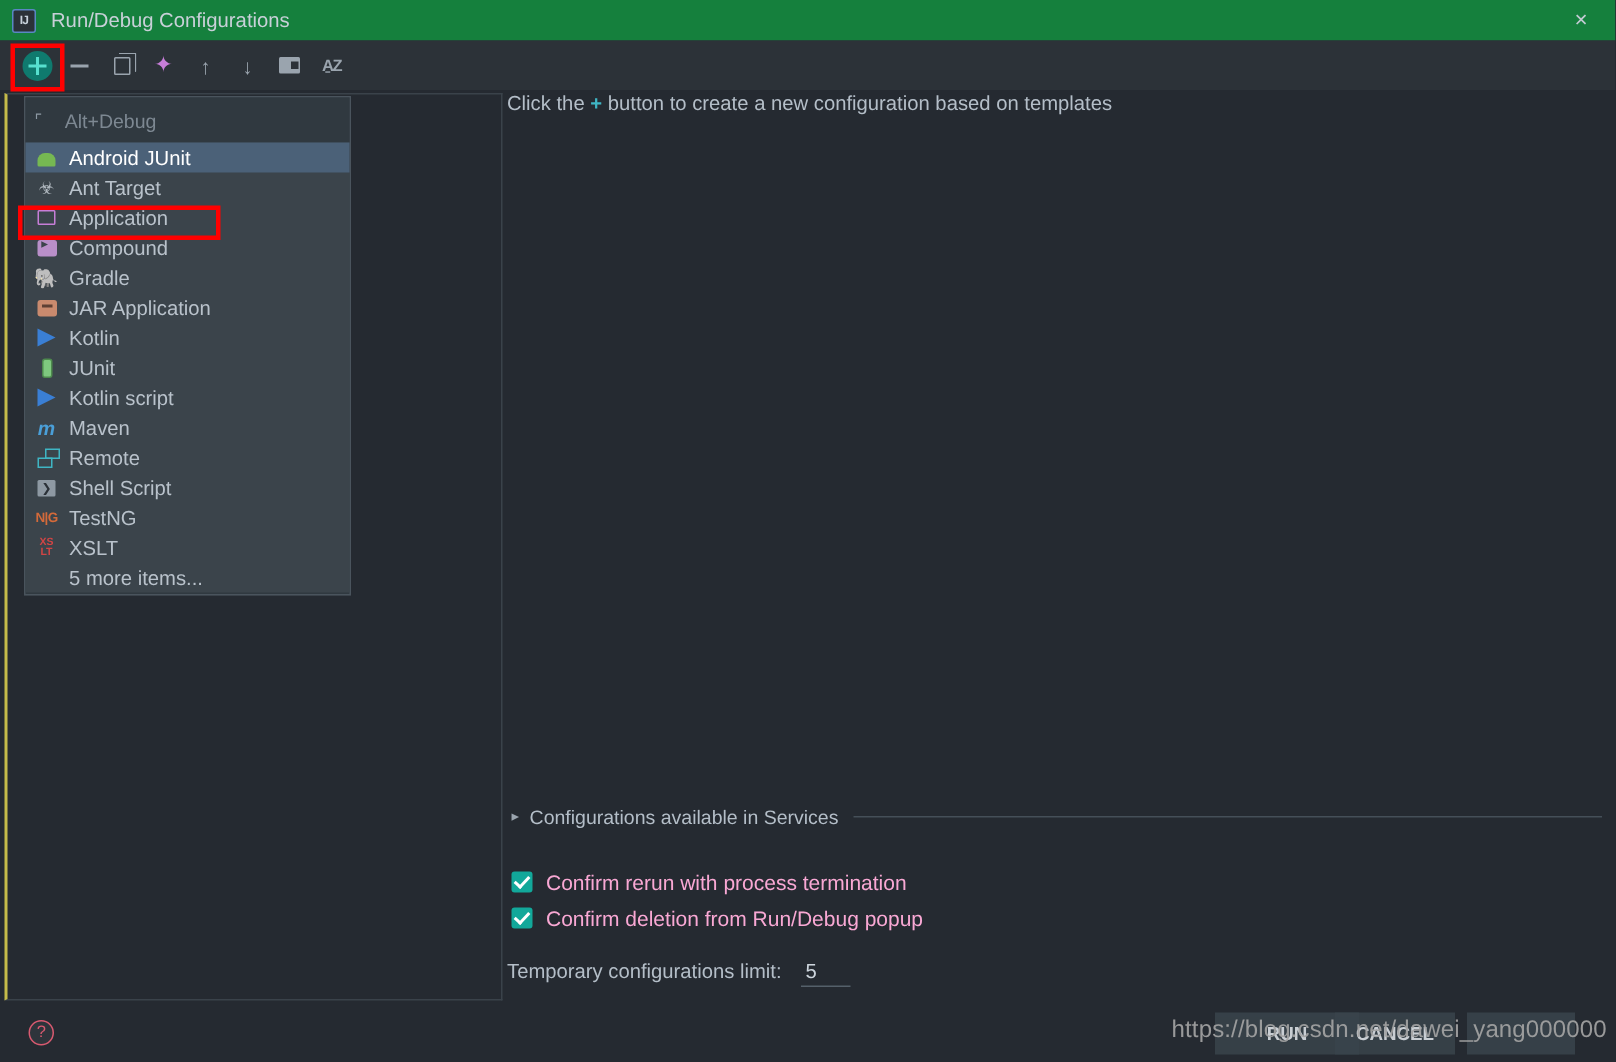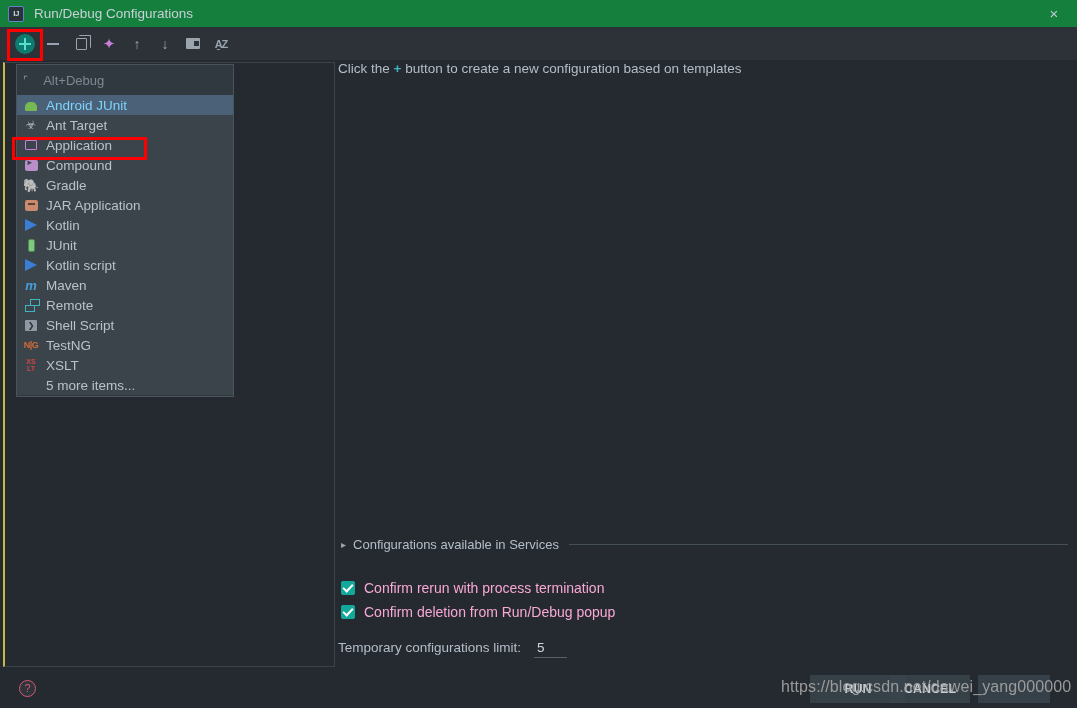--- a/index.html
+++ b/index.html
@@ -182,21 +182,21 @@
   #popup-list { background: #3b444b; padding: 0; }
   .pop-item {
     height: 20px;
     display: flex;
     align-items: center;
     padding-left: 6px;
     cursor: pointer;
   }
   .pop-item.selected { background: #4b6178; }
   .pop-item .lbl { color: #b9c2cb; font-size: 13.5px; white-space: nowrap; }
-  .pop-item.selected .lbl { color: #7dd3fc; }
+  .pop-item.selected .lbl { color: #ffffff; }
   .pop-icon {
     width: 16px; height: 16px;
     margin-right: 7px;
     flex: none;
     display: flex;
     align-items: center;
     justify-content: center;
     font-size: 11px;
     line-height: 1;
   }

